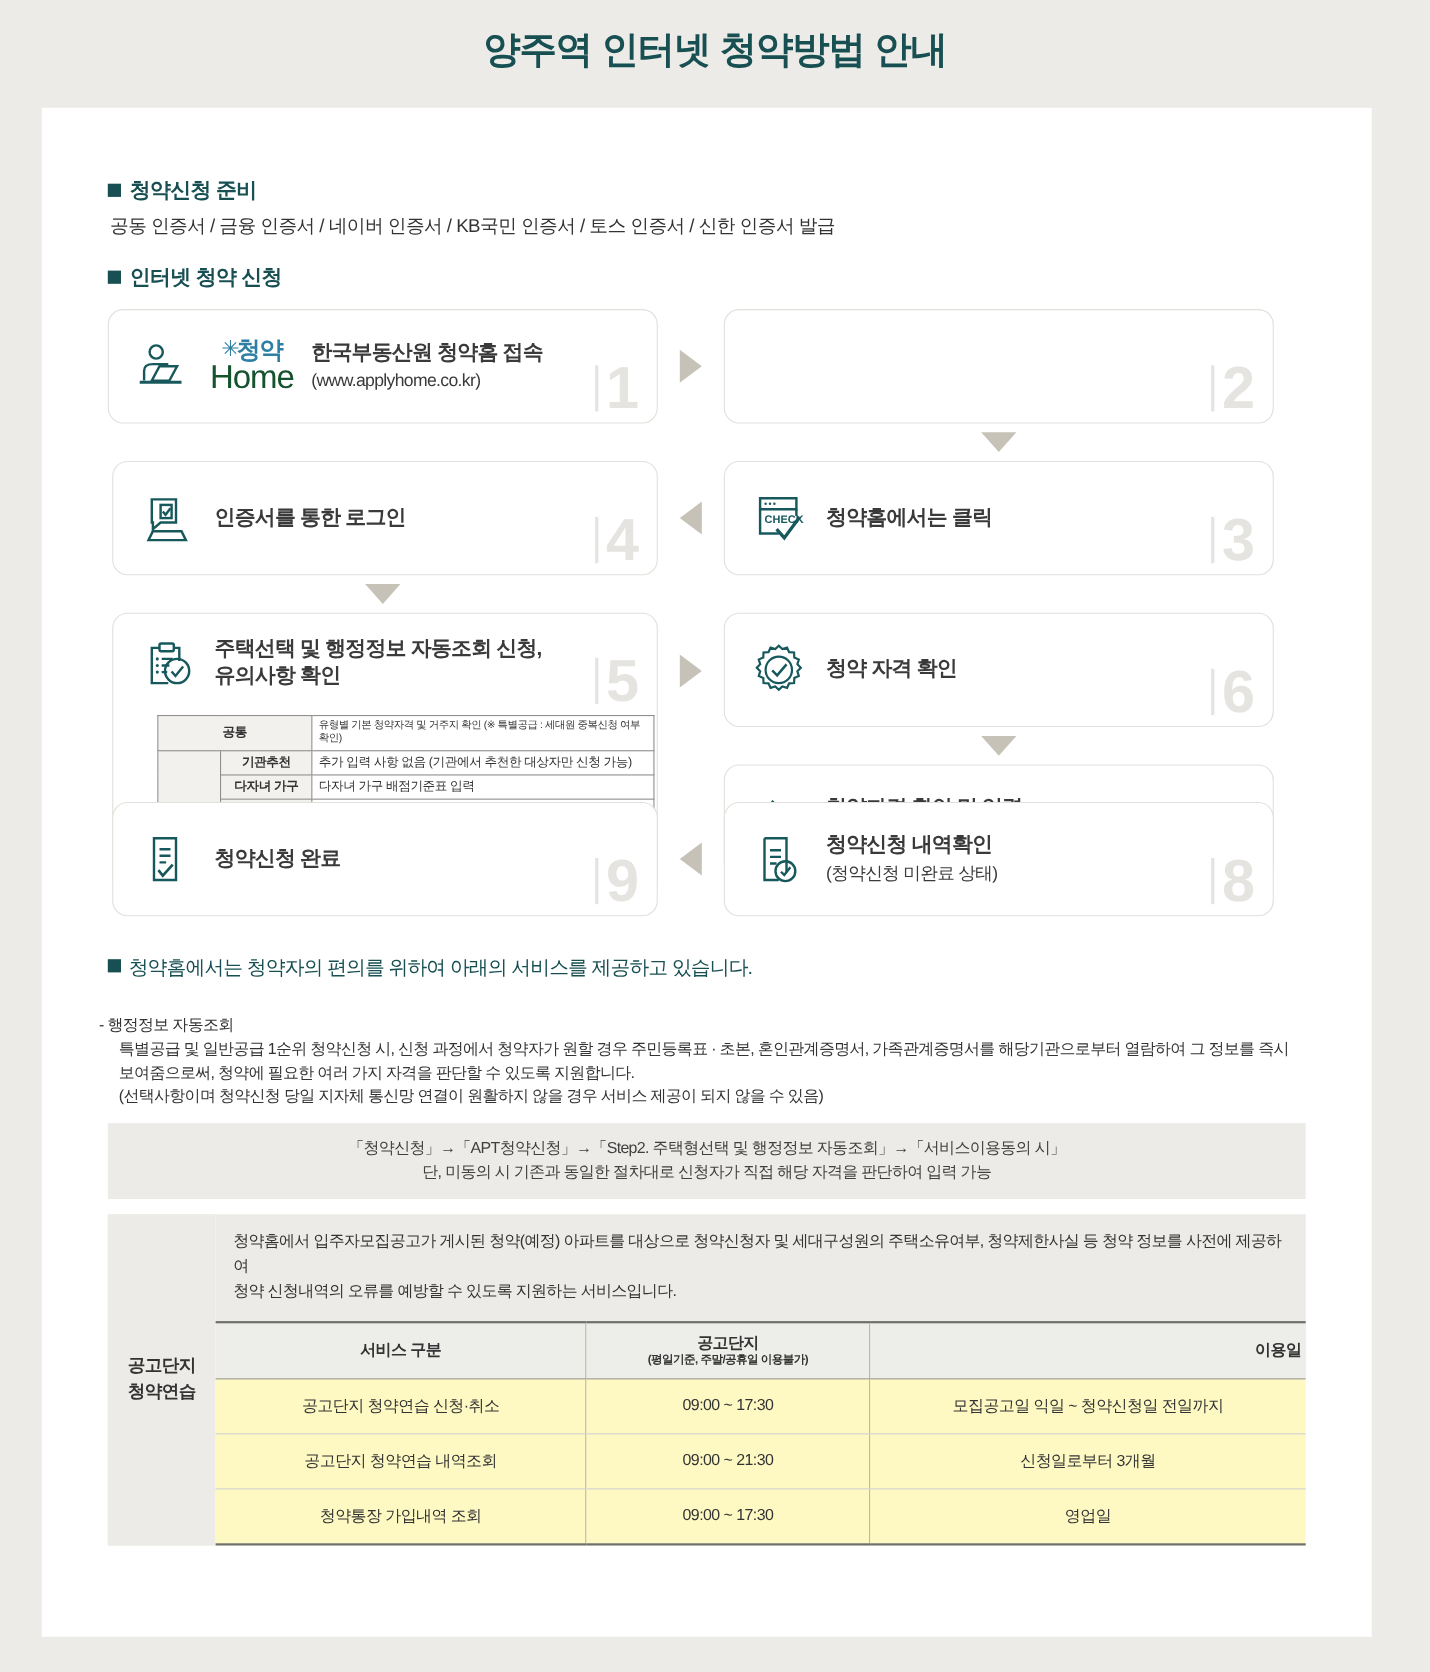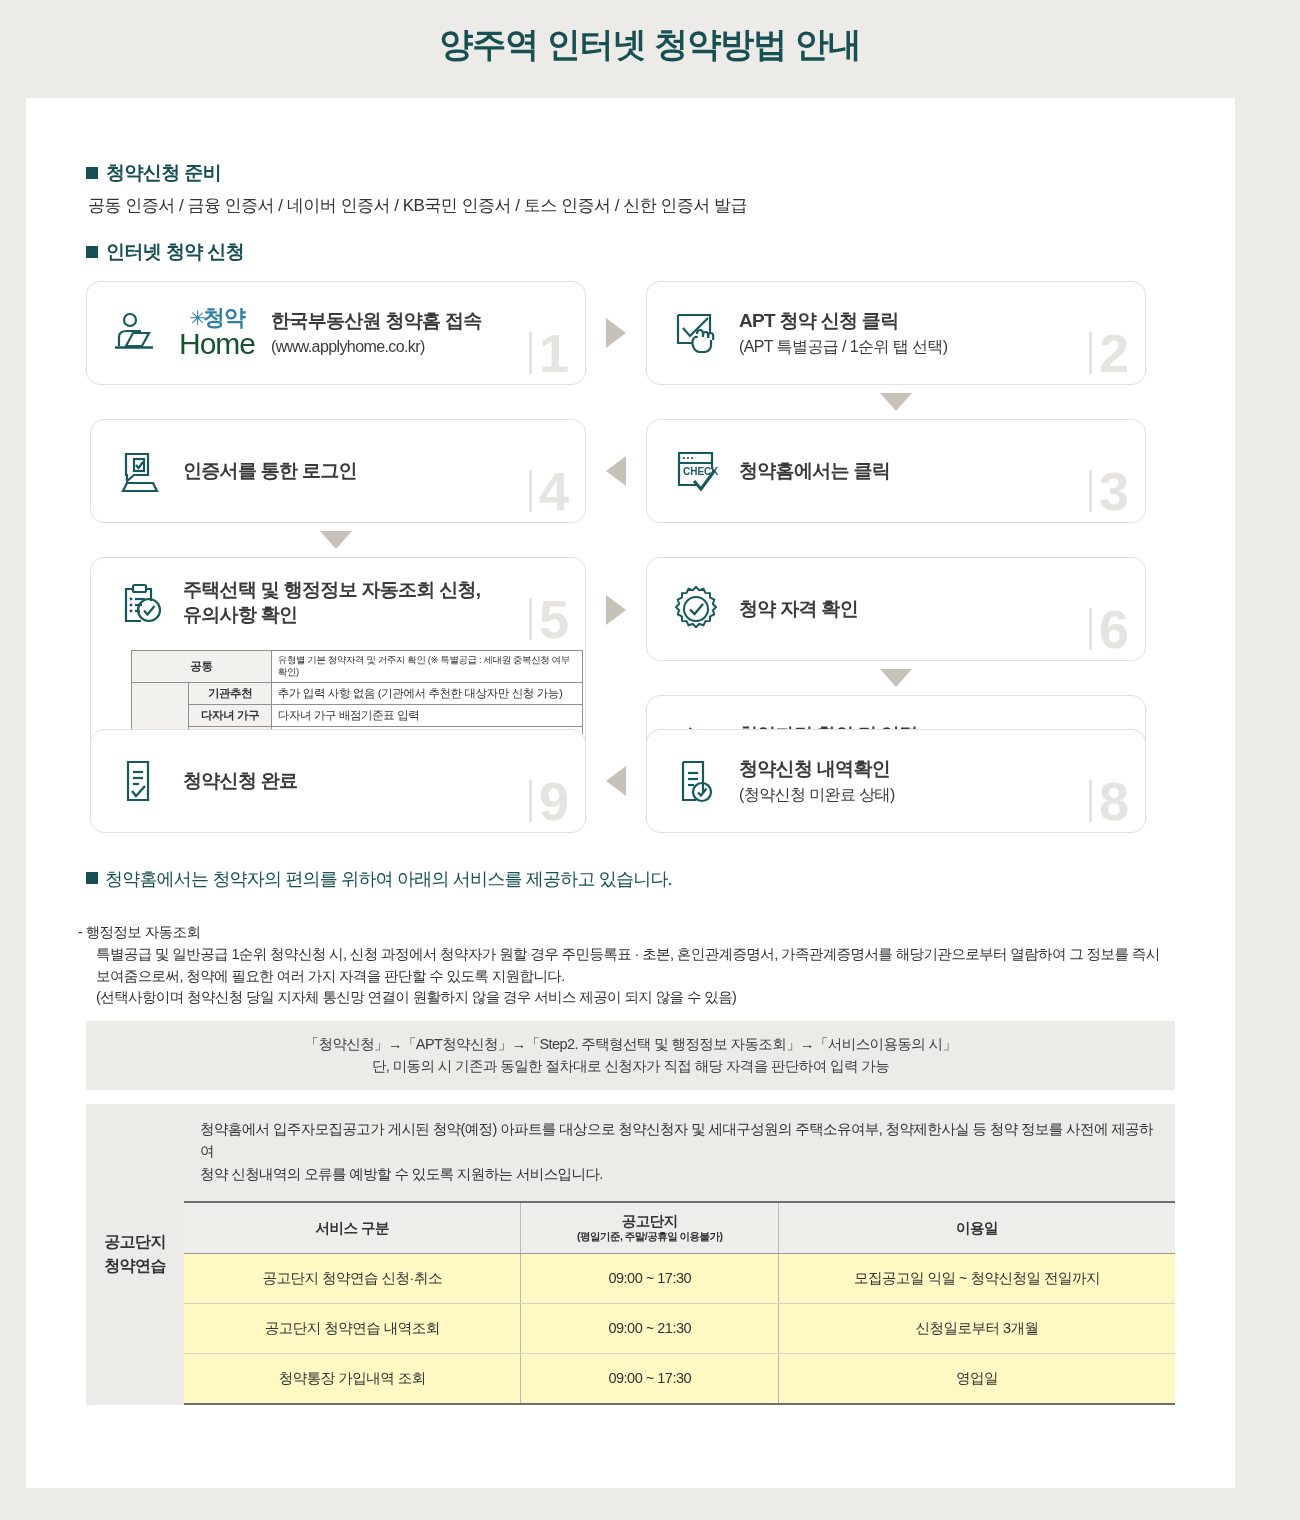--- a/index.html
+++ b/index.html
@@ -19,21 +19,21 @@
     font-size: 34px;
     font-weight: bold;
     color: #174f52;
     letter-spacing: -1px;
     padding: 22px 0 24px;
   }
 
   
   .sheet {
     position: absolute;
-    left: 26px;
+    left: 38px;
     top: 98px;
     width: 1209px;
     height: 1390px;
     background: #ffffff;
     padding: 62px 60px 0 60px;
   }
 
   
   .sec-head {
     display: flex;
@@ -244,21 +244,21 @@
   }
   table.svc-tbl th {
     background:#ededea;
     border-top: 2px solid #6e6e6e;
     border-bottom: 1px solid #9a9a9a;
     border-right: 1px solid #b8b8b8;
     font-weight: bold;
     padding: 9px 4px;
     line-height: 1.25;
   }
-  table.svc-tbl th:last-child { border-right: none; }
+  table.svc-tbl th:last-child { border-right: none; text-align: right; }
   table.svc-tbl th .sm { display:block; font-size: 10.5px; font-weight:bold; }
   table.svc-tbl td {
     text-align:center;
     padding: 15px 4px;
     border-bottom: 1px solid #d2d2d2;
     border-right: 1px solid #b8b8b8;
   }
   table.svc-tbl td:last-child { border-right: none; }
   table.svc-tbl tr:last-child td { border-bottom: 2px solid #6e6e6e; }
 </style>
@@ -312,38 +312,20 @@
             <span class="bar"></span>
               <span>1</span>
           </span>
         </div>
       </div>
       <div class="col-mid" style="min-height:104px;">
         <span class="arrow-r"></span>
       </div>
       <div class="col-r">
         <div class="card">
-          <div class="card-inner">
-            <span class="ic">
-              <svg width="52" height="52" viewBox="0 0 52 52" fill="none" stroke="#17585c" stroke-width="2.2">
-                <path d="M8 8 H40 V26"></path>
-                <path d="M8 8 V36 H22"></path>
-                <path d="M13 21 L20 29 L38 11"></path>
-                <path d="M27 27 q0-4 3-4 t3 4 v3"></path>
-                <path d="M33 28 q0-3 2.6-3 t2.6 3 v3"></path>
-                <path d="M38 29 q0-3 2.6-3 t2.6 3 v4"></path>
-                <path d="M24 31 q-2.5 3 -1 8 q1.4 5 6 6 h6 q5 -1 6 -6 v-6"></path>
-                <path d="M24 31 q1.5-2 3.5-0.5"></path>
-              </svg>
-            </span>
-            <span class="card-text">
-              <span class="ct-main">APT 청약 신청 클릭</span>
-              <span class="ct-sub" style="display:block">(APT 특별공급 / 1순위 탭 선택)</span>
-            </span>
-          </div>
           <span class="step-num">
             <span class="bar"></span>
               <span>2</span>
           </span>
         </div>
       </div>
     </div>
 
     <div class="flow-row">
       <div class="col-l"></div>

